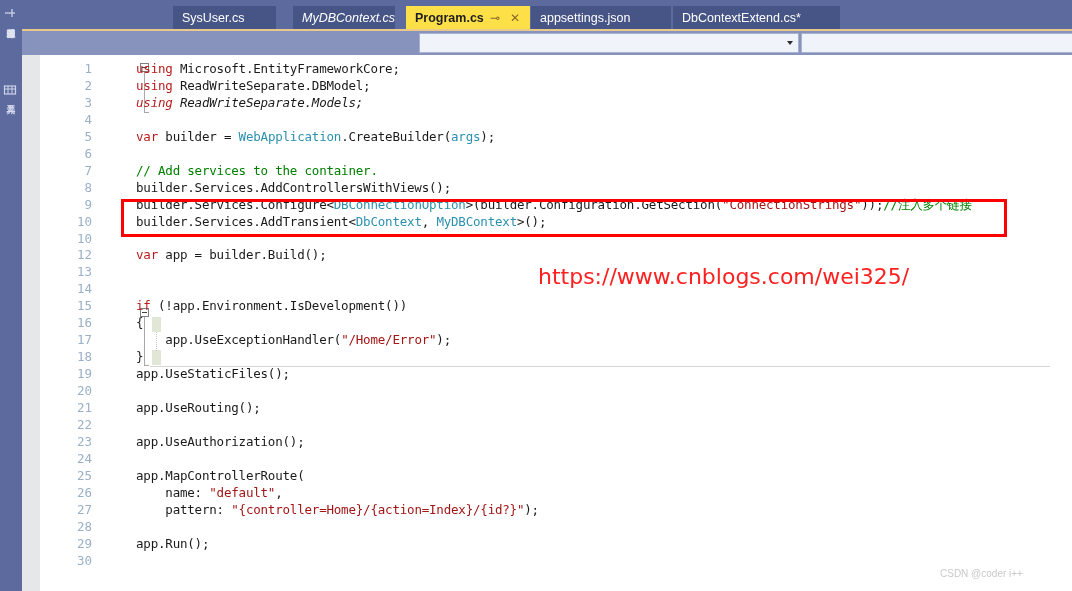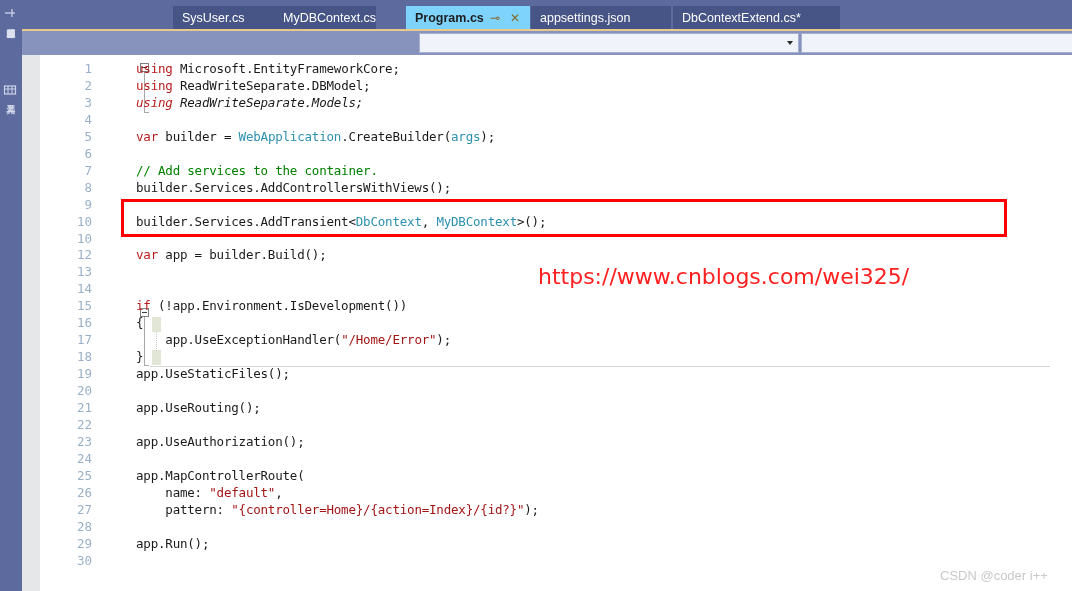--- a/index.html
+++ b/index.html
@@ -59,21 +59,21 @@
     color: #ffffff;
     font-size: 12.5px;
     line-height: 24px;
     padding-left: 9px;
     white-space: nowrap;
     background: #465585;
     border-right: 1px solid #5c6a9e;
     overflow: hidden;
   }
   .tab.active {
-    background: #7dd3fc;
+    background: #fde047;
     color: #1e1e1e;
     font-weight: bold;
     border-right: none;
   }
   .tab .tab-pin, .tab .tab-close {
     position: absolute;
     top: 0;
     font-size: 12px;
     line-height: 24px;
     color: #8a6a2a;
@@ -231,21 +231,21 @@
     font-family: "DejaVu Sans", sans-serif;
     font-size: 22px;
     white-space: nowrap;
   }
 
   
   #csdn-footer {
     position: absolute;
     color: #c9c9c9;
     font-family: "Liberation Sans", sans-serif;
-    font-size: 13px;
+    font-size: 10px;
     white-space: nowrap;
   }
 </style>
 </head>
 <body>
 
 <div id="left-strip">
   <span class="vtab-icon" style="top:6px;">
     <svg width="14" height="14" viewBox="0 0 14 14">
       <line x1="2" y1="7" x2="12" y2="7" stroke="#ccd3ea" stroke-width="1.3"></line>
@@ -262,21 +262,21 @@
     </svg>
   </span>
   <span class="vtab" style="top:98px;">工具箱</span>
 </div>
 
 <div id="tabstrip-top-fill"></div>
 <div id="tabstrip">
   <div class="tab" style="left:151px; width:104px;">
     <span>SysUser.cs</span>
   </div>
-  <div class="tab" style="left:252px; width:103px;">
+  <div class="tab" style="left:271px; width:103px;font-style:italic;">
     <span>MyDBContext.cs</span>
   </div>
   <div class="tab active" style="left:384px; width:124px;">
     <span>Program.cs</span>
     <span class="tab-pin" style="left:84px;">⊸</span>
     <span class="tab-close" style="left:104px;">✕</span>
   </div>
   <div class="tab" style="left:509px; width:141px;">
     <span>appsettings.json</span>
   </div>
@@ -314,20 +314,21 @@
 
   <div id="code-layer">
       <div class="cl" style="top: 6px;"><span class="k">using</span><span class="p"> Microsoft</span><span class="p">.EntityFrameworkCore;</span></div>
       <div class="cl" style="top: 22.95px;"><span class="k">using</span><span class="p"> ReadWriteSeparate.DBModel;</span></div>
       <div class="cl" style="top: 39.9px; font-style: italic;"><span class="k">using</span><span class="p"> ReadWriteSeparate.Models;</span></div>
       <div class="cl" style="top: 56.85px;"></div>
       <div class="cl" style="top: 73.8px;"><span class="k">var</span><span class="p"> builder = </span><span class="ty">WebApplication</span><span class="p">.CreateBuilder(</span><span class="ty">args</span><span class="p">);</span></div>
       <div class="cl" style="top: 90.75px;"></div>
       <div class="cl" style="top: 107.7px;"><span class="c">// Add services to the container.</span></div>
       <div class="cl" style="top: 124.65px;"><span class="p">builder.Services.AddControllersWithViews();</span></div>
+      <div class="cl" style="top: 141.6px;"><span class="p">builder.Services.Configure&lt;</span><span class="ty">DBConnectionOption</span><span class="p">&gt;(builder.Configuration.GetSection(</span><span class="s">"ConnectionStrings"</span><span class="p">));</span><span class="c">//注入多个链接</span></div>
       <div class="cl" style="top: 158.55px;"><span class="p">builder.Services.AddTransient&lt;</span><span class="ty">DbContext</span><span class="p">, </span><span class="ty">MyDBContext</span><span class="p">&gt;();</span></div>
       <div class="cl" style="top: 175.5px;"></div>
       <div class="cl" style="top: 192.45px;"><span class="k">var</span><span class="p"> app = builder.Build();</span></div>
       <div class="cl" style="top: 209.4px;"></div>
       <div class="cl" style="top: 243.3px;"><span class="k">if</span><span class="p"> (!app.Environment.IsDevelopment())</span></div>
       <div class="cl" style="top: 260.25px;"><span class="p">{</span></div>
       <div class="cl" style="top: 277.2px;"><span class="p">    app.UseExceptionHandler(</span><span class="s">"/Home/Error"</span><span class="p">);</span></div>
       <div class="cl" style="top: 294.15px;"><span class="p">}</span></div>
       <div class="cl" style="top: 311.1px;"><span class="p">app.UseStaticFiles();</span></div>
       <div class="cl" style="top: 328.05px;"></div>

